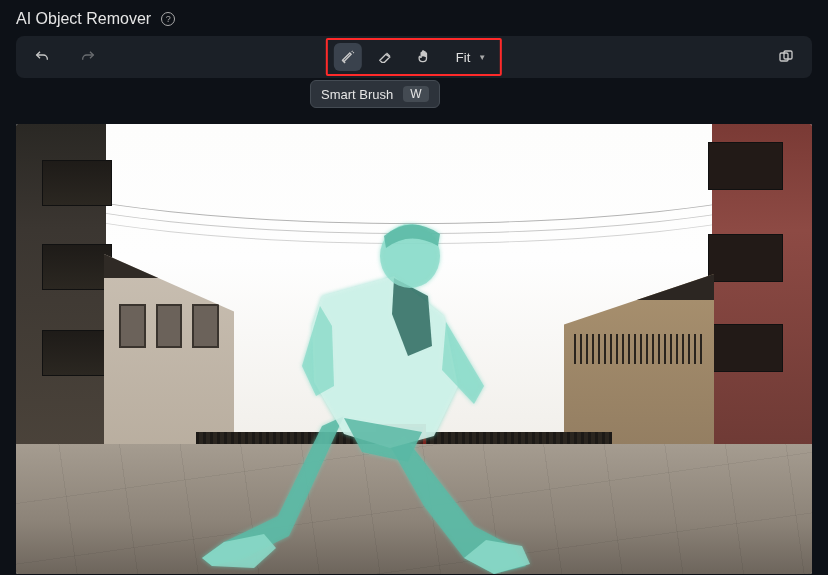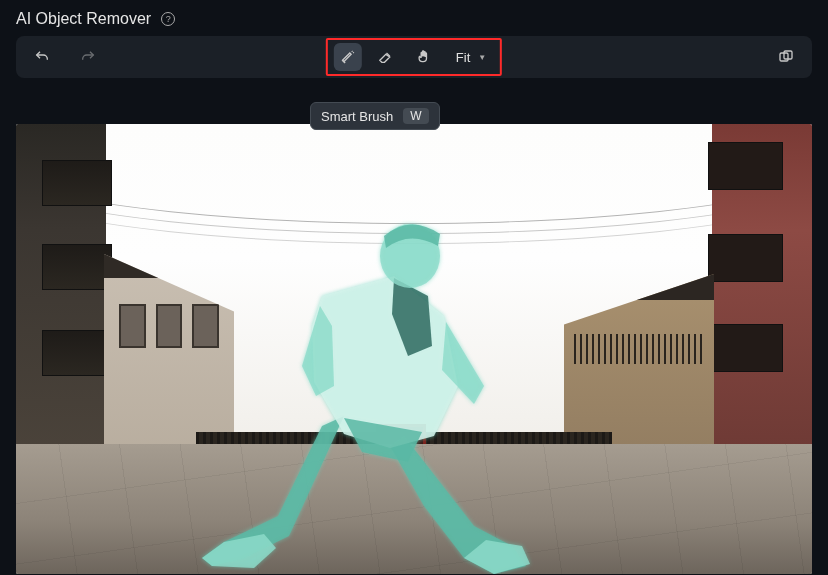--- a/index.html
+++ b/index.html
@@ -88,21 +88,21 @@
       align-items: center;
       gap: 8px;
       cursor: pointer;
       padding: 0 8px;
       font-size: 13px;
       color: #e0e0e0;
     }
     .chevron-down { font-size: 8px; color:#aaa; }
     .tooltip {
       position: absolute;
-      top: 102px;
+      top: 80px;
       left: 310px;
       background: #2d333b;
       border: 1px solid #444b53;
       border-radius: 6px;
       padding: 5px 10px;
       display: flex;
       align-items: center;
       gap: 10px;
       font-size: 13px;
       z-index: 20;

